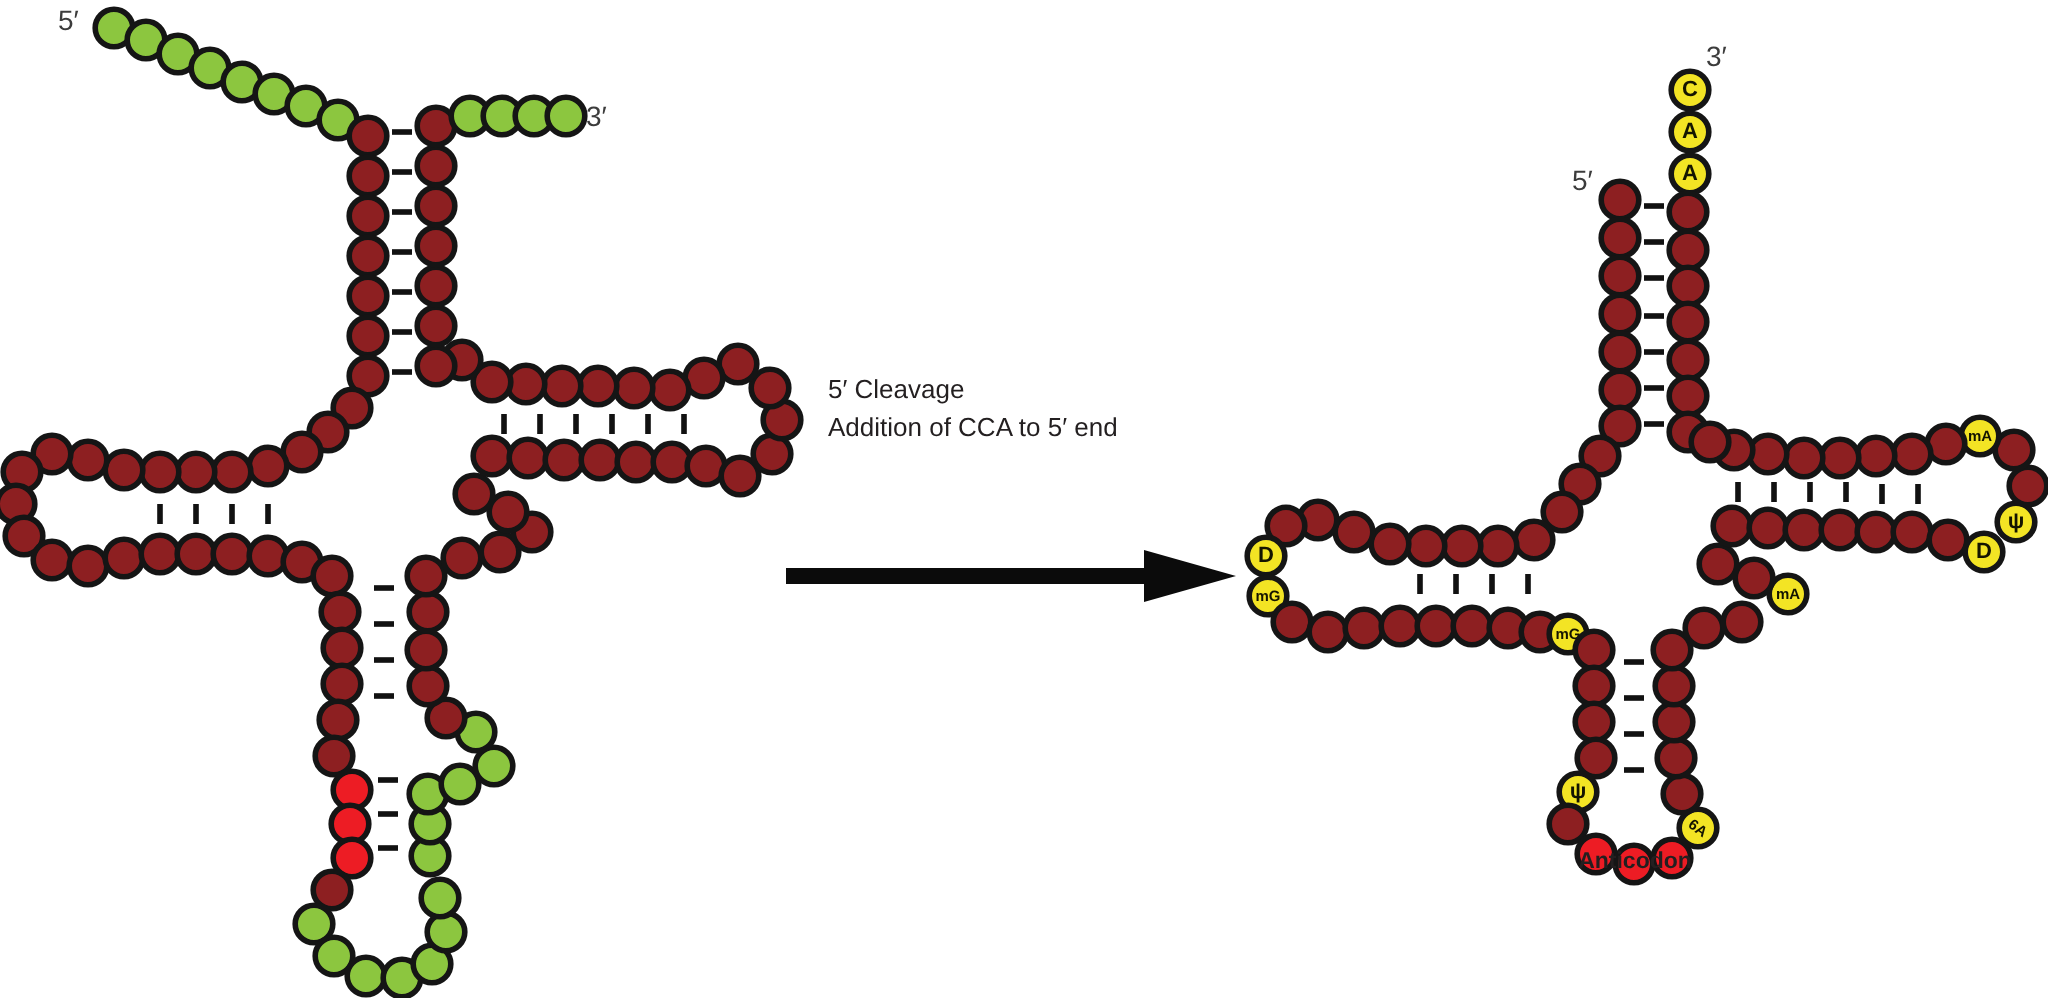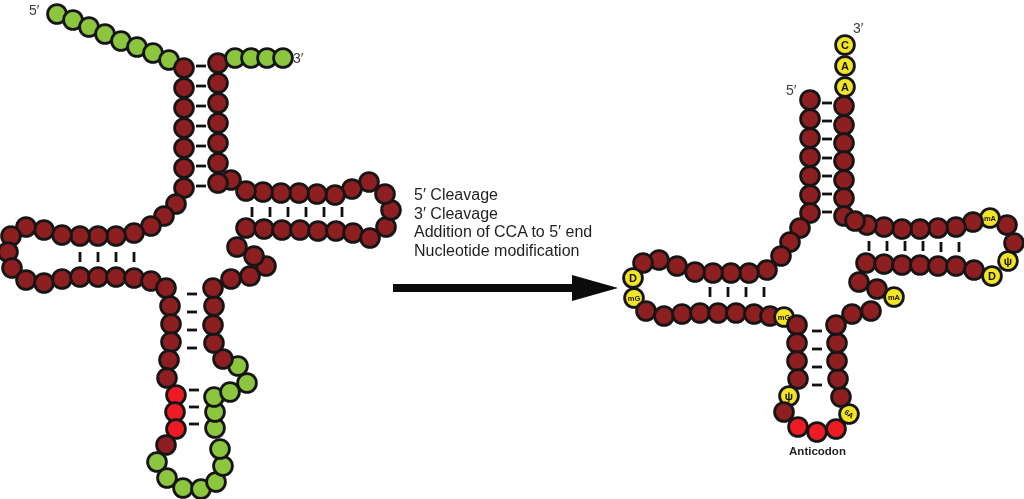--- a/index.html
+++ b/index.html
@@ -1,22 +1,22 @@
 <!DOCTYPE html>
 <html><head>
 <meta charset="utf-8">
 <style>
   html,body{margin:0;padding:0;background:#ffffff;}
   .canvas{position:relative;width:1024px;height:499px;background:#ffffff;overflow:hidden;
           font-family:"Liberation Sans",sans-serif;}
   .struct-svg{position:absolute;left:0;top:0;width:1024px;height:499px;}
   .prime-label{position:absolute;font-size:14px;color:#3c3c3c;}
-  .anticodon-label{position:absolute;left:775px;top:445px;width:85px;text-align:center;
+  .anticodon-label{position:absolute;left:775px;top:425px;width:85px;text-align:center;
                    font-size:11.5px;font-weight:bold;color:#231f20;}
-  .steps{position:absolute;left:414px;top:186px;width:200px;font-size:16px;
+  .steps{position:absolute;left:414px;top:186px;width:200px;font-size:13px;
          line-height:18.6px;color:#231f20;}
   .arrow-svg{position:absolute;left:0;top:0;width:1024px;height:499px;}
 </style>
 </head>
 <body>
 
 <div class="canvas">
 
   <svg id="svg-left" class="struct-svg" viewBox="0 0 1024 499">
       <rect x="196" y="64.6" width="10" height="2.8" fill="#111111"></rect>
@@ -259,23 +259,21 @@
       <circle cx="867" cy="225" r="9.4" fill="#8D1F21" stroke="#151515" stroke-width="2.8"></circle>
       <circle cx="855" cy="221" r="9.4" fill="#8D1F21" stroke="#151515" stroke-width="2.8"></circle>
     </svg>
 
   <svg class="arrow-svg" viewBox="0 0 1024 499">
     <polygon points="393,284 572,284 572,275 618,288 572,301 572,292 393,292" fill="#0b0b0b"></polygon>
   </svg>
 
   <div id="steps" class="steps">
       <div>5′ Cleavage</div>
-      <div>3′ Cleavage</div>
       <div>Addition of CCA to 5′ end</div>
-      <div>Nucleotide modification</div>
     </div>
 
   <div class="prime-label" style="left:29px;top:2px;">5′</div>
 
   <div class="prime-label" style="left:293px;top:50px;">3′</div>
 
   <div class="prime-label" style="left:786px;top:82px;">5′</div>
 
   <div class="prime-label" style="left:853px;top:20px;">3′</div>
 

